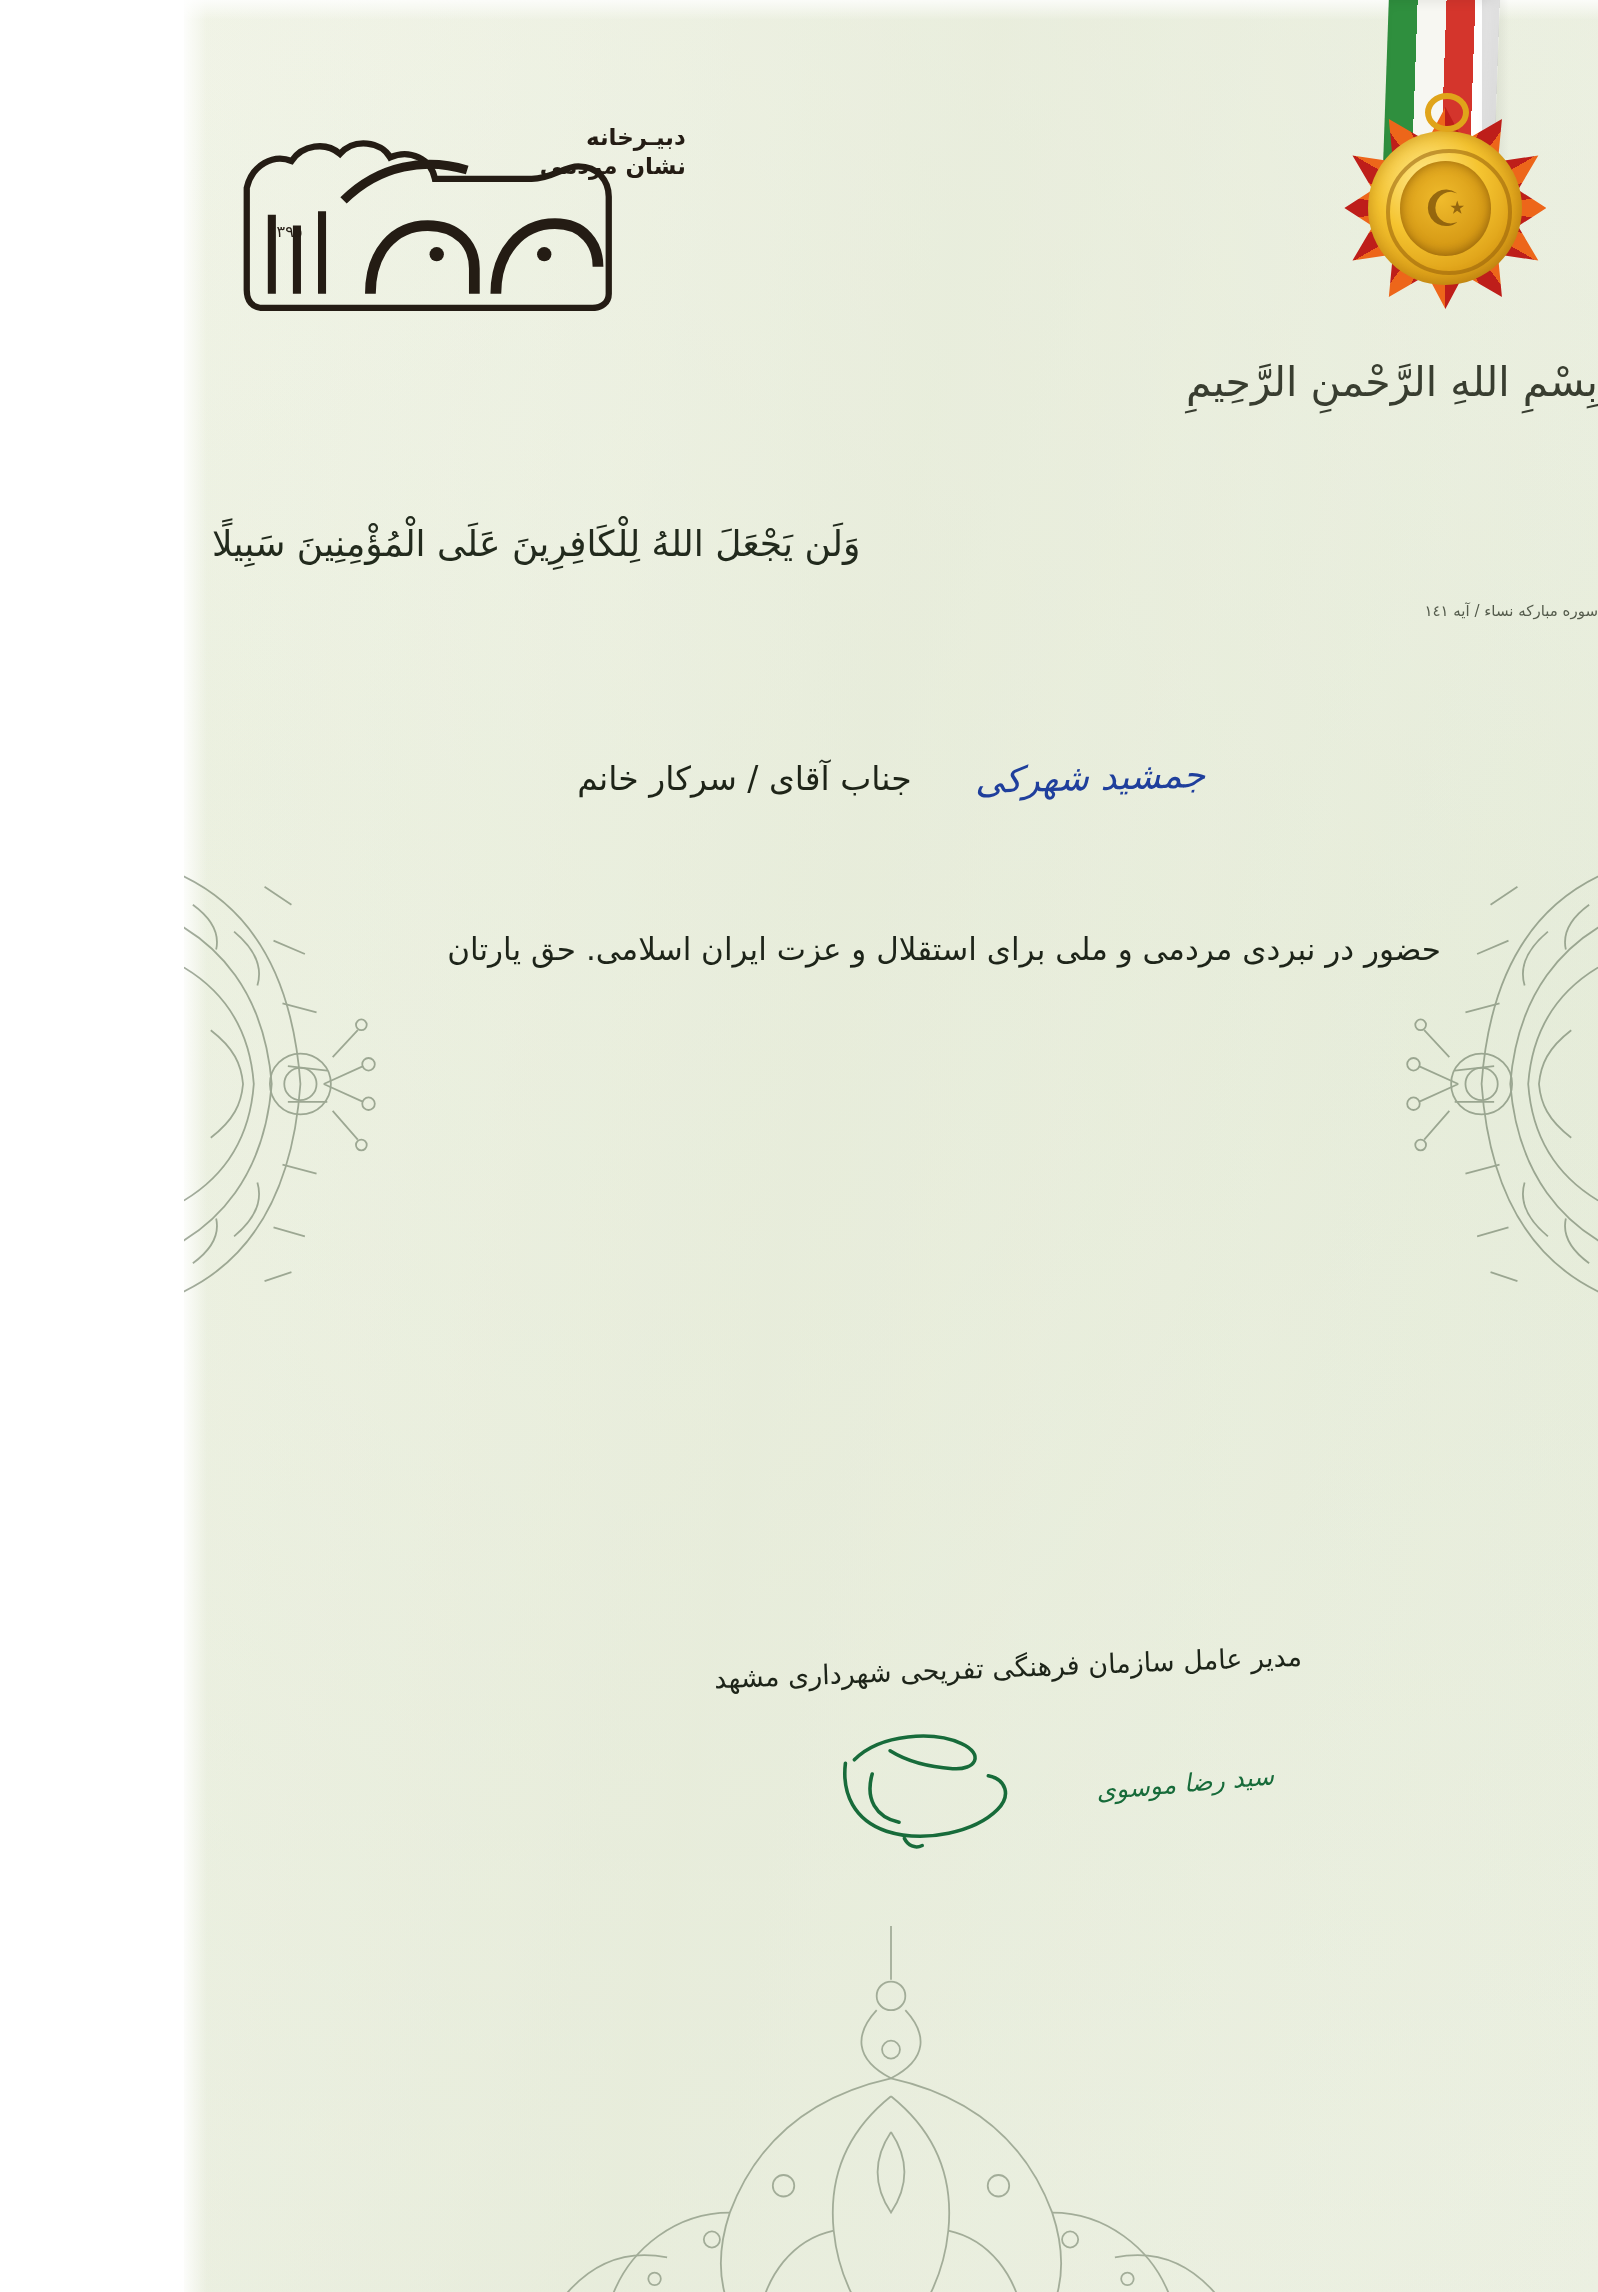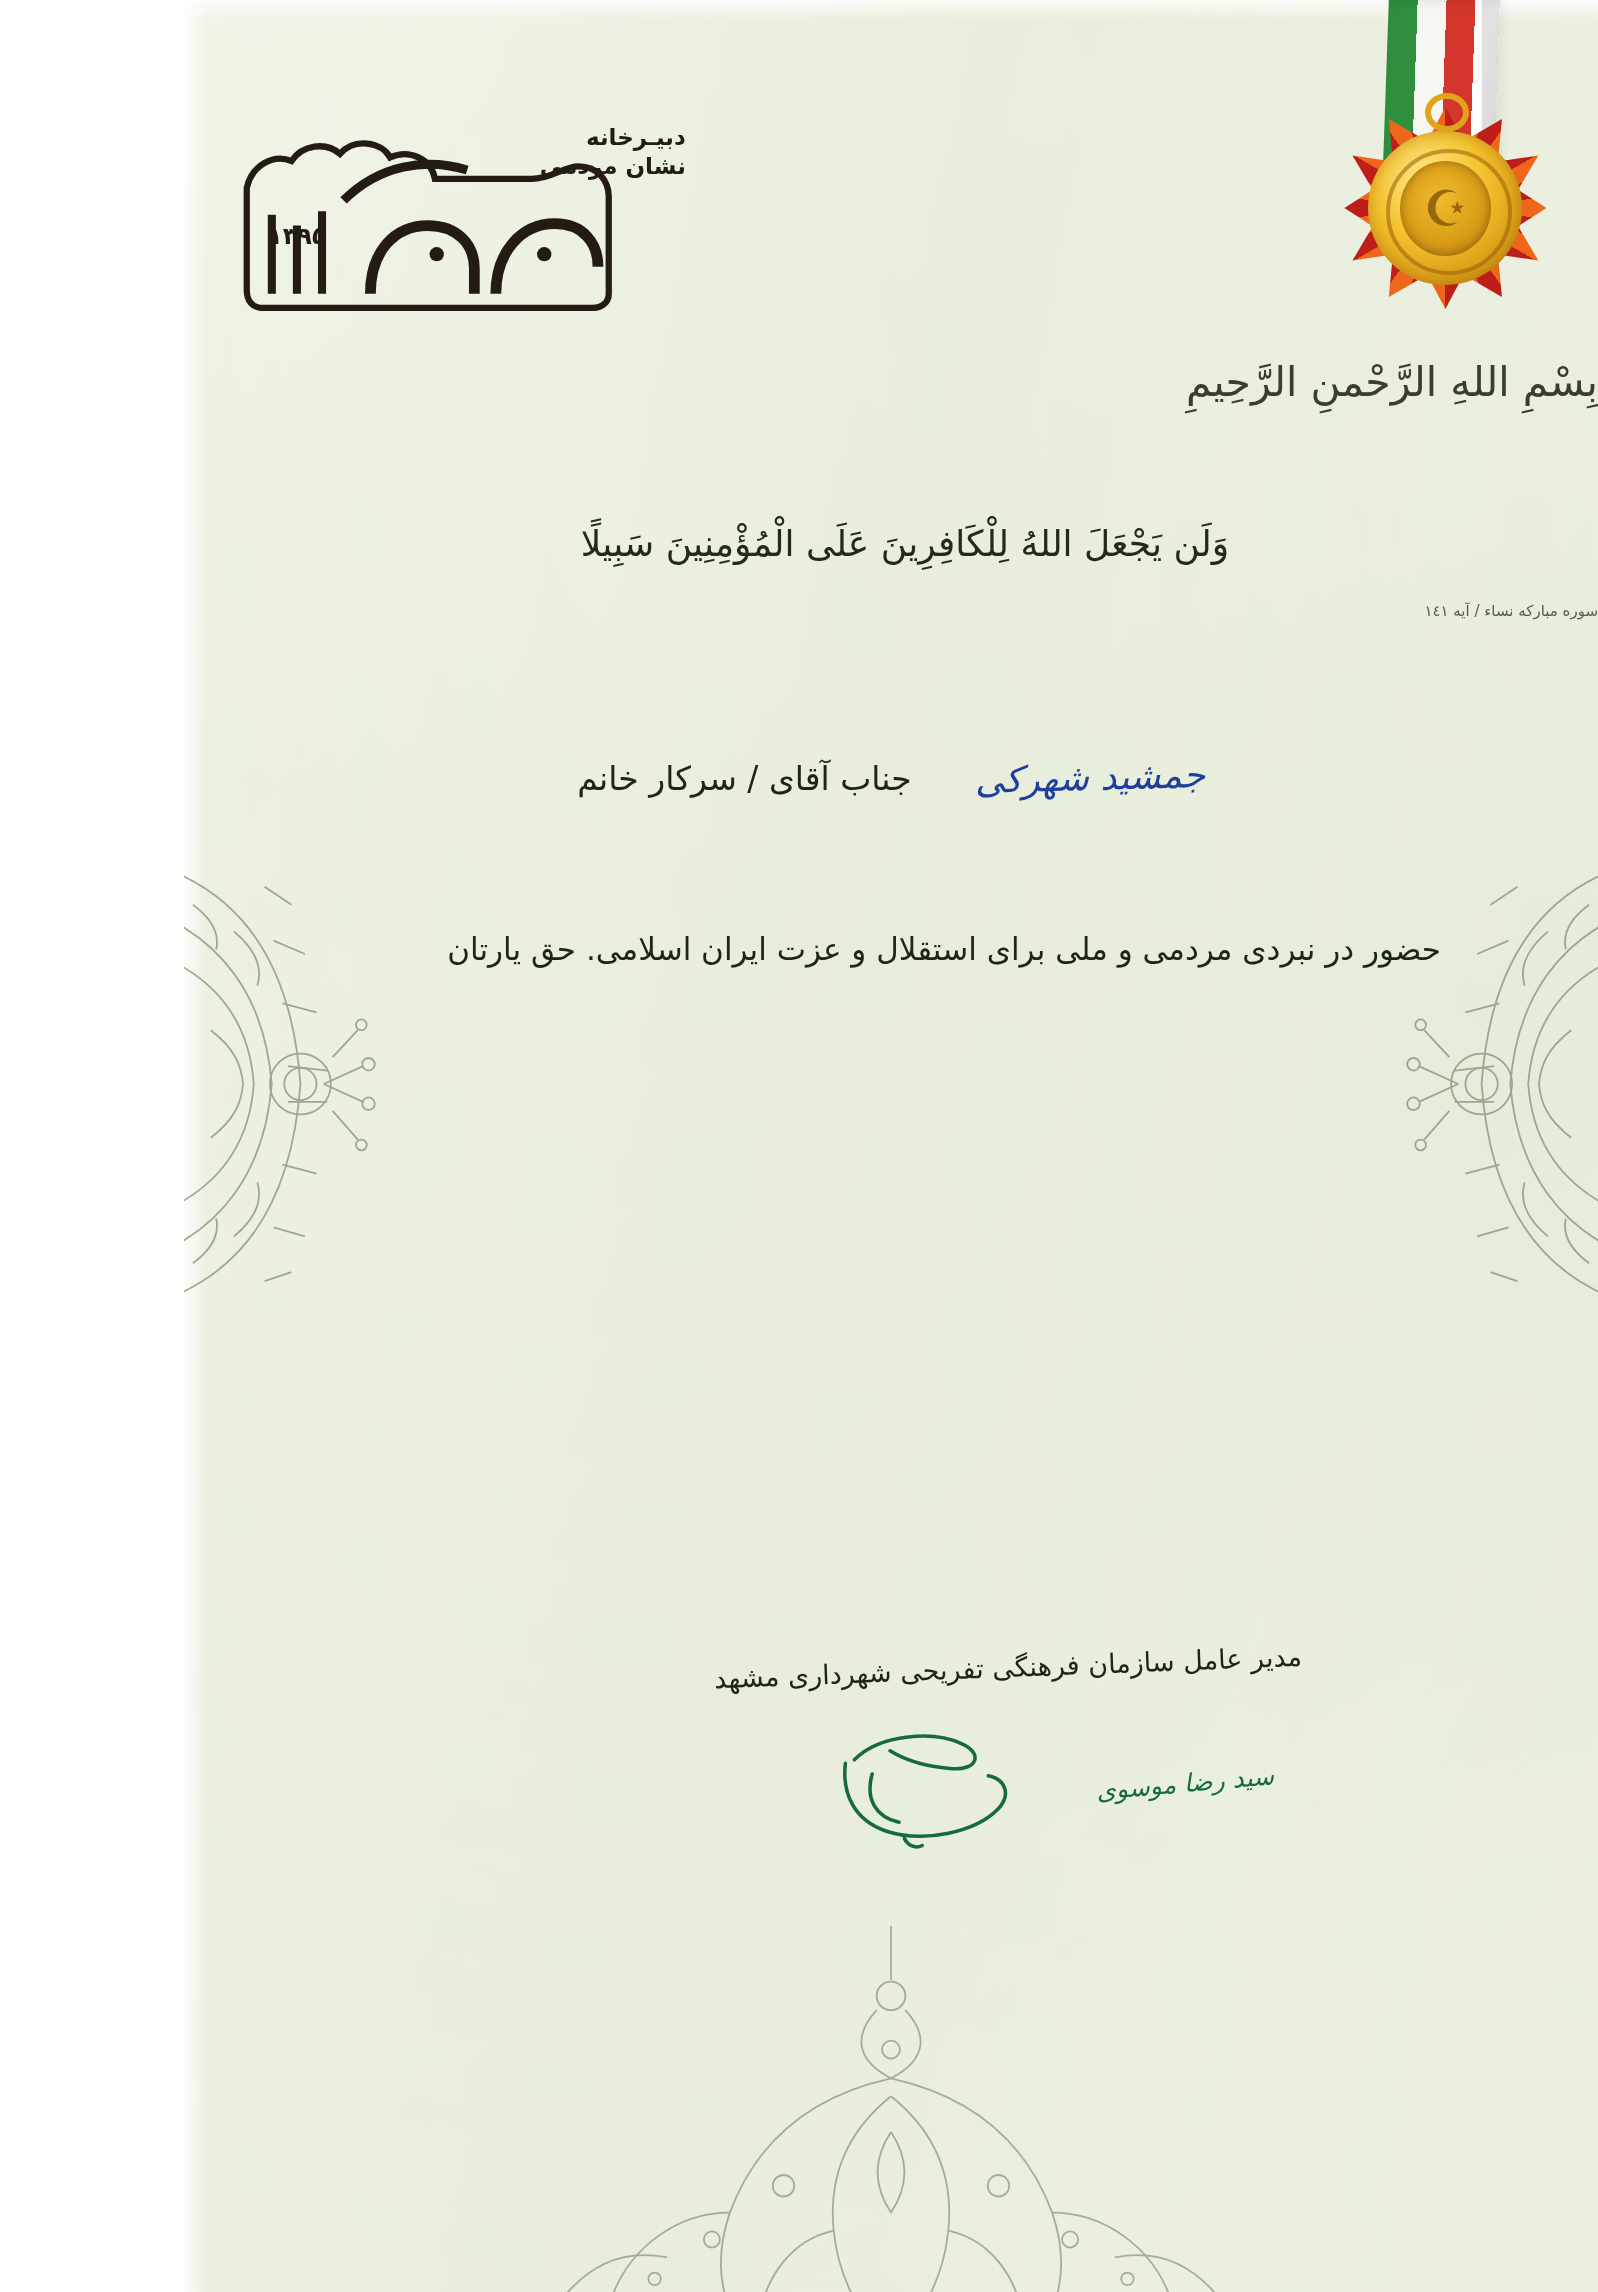--- a/index.html
+++ b/index.html
@@ -59,23 +59,23 @@
     font-size: 23px;
     color: #241c14;
     font-weight: 700;
     text-align: right;
     line-height: 1.25;
   }
   .logo-year {
     position: absolute;
     left: 32px;
     top: 104px;
-    font-size: 24px;
+    font-size: 16px;
     color: #241c14;
-    font-weight: 700;
+    font-weight: 400;
     letter-spacing: 0.9px;
   }
 
   
   .medal-wrap {
     position: absolute;
     top: 0;
     left: 1155px;
     width: 269px;
     height: 376px;
@@ -214,21 +214,21 @@
     text-align: right;
     font-size: 41px;
     color: #2a2f22;
     font-family: "DejaVu Sans", sans-serif;
     opacity: 0.92;
   }
   .ayah {
     position: absolute;
     top: 519px;
     left: 0; right: 0;
-    text-align: center;
+    text-align: left;
     font-size: 36px;
     color: #222a1d;
     letter-spacing: 0.4px;
     line-height: 1.4;
     padding-left: 28px;
   }
   .ayah-source {
     position: absolute;
     top: 602px;
     left: 0; right: 0;

